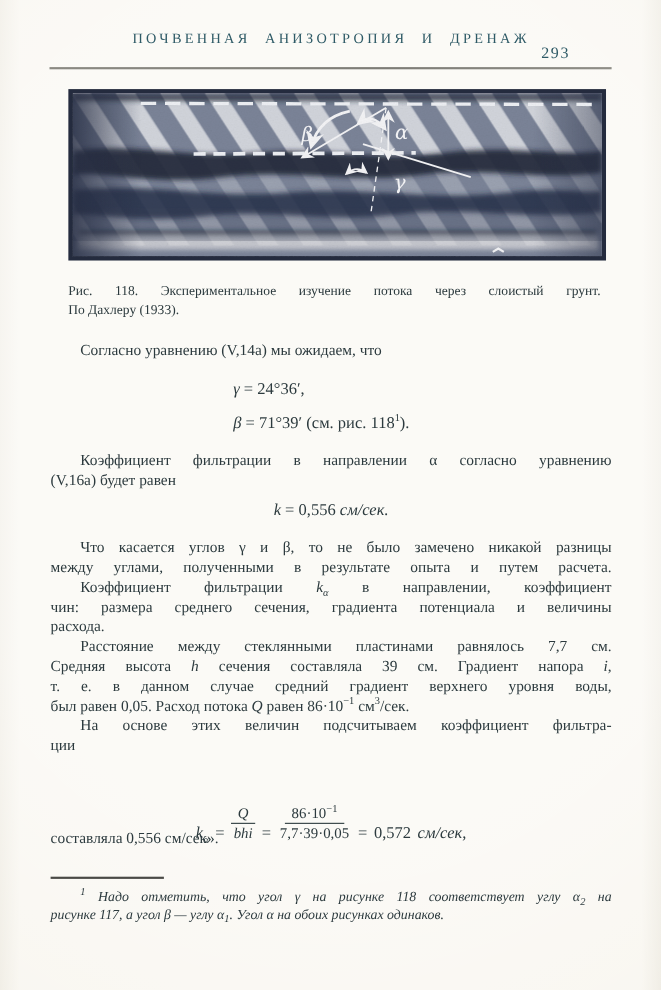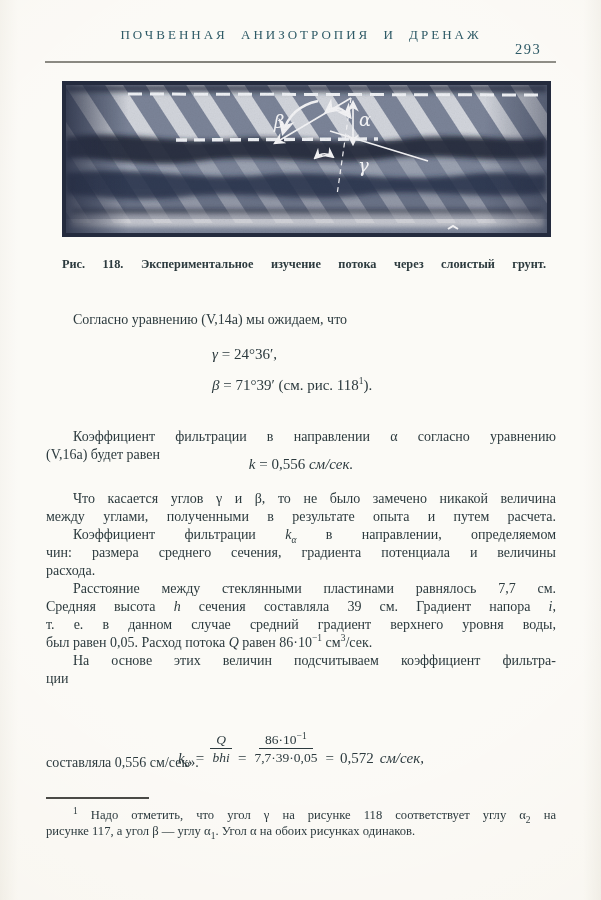--- a/index.html
+++ b/index.html
@@ -19,49 +19,49 @@
       radial-gradient(130% 95% at 50% 42%, rgba(255,255,255,.55) 45%, rgba(0,0,0,0) 100%),
       linear-gradient(90deg, #ece8dd 0%, var(--page_bg) 3%, var(--page_bg) 97%, #ebe7dc 100%),
       var(--page_bg);
   }
   .head-title{
     position:absolute;top:27px;left:46px;width:510px;
     text-align:center;font-size:13px;letter-spacing:3px;word-spacing:7px;
     color:var(--head_ink);
   }
   .page-num{
-    position:absolute;top:41px;left:515px;font-size:14.5px;letter-spacing:1.5px;
+    position:absolute;top:41px;left:492px;font-size:14.5px;letter-spacing:1.5px;
     color:var(--head_ink);
   }
   .head-rule{
     position:absolute;top:61px;left:45px;width:511px;height:2px;
     background:linear-gradient(90deg,#8b8a83,#7d7c76 60%,#8f8e87);
   }
   .figure{position:absolute;top:81px;left:62px;width:489px;height:156px;}
   .caption{
     position:absolute;top:256px;left:62px;width:484px;
-    font-size:12.3px;line-height:17px;font-weight:bold;
+    font-size:12.3px;line-height:17px;
   }
   .blk{position:absolute;left:46px;width:510px;font-size:14px;line-height:18px;}
   .ln{white-space:normal;}
   .jl{text-align:justify;text-align-last:justify;}
   .ind{text-indent:27px;}
   .it{font-style:italic;}
   sup,sub{font-size:9.5px;line-height:0;}
   .eq{position:absolute;font-size:15px;text-align:center;}
   .eq-center{position:absolute;left:46px;width:510px;text-align:center;font-size:15px;}
   .formula{
     position:absolute;top:721px;left:46px;width:510px;height:46px;
     display:flex;justify-content:center;align-items:flex-end;gap:6px;font-size:15px;
   }
   .frac{display:inline-flex;flex-direction:column;align-items:center;font-size:13.5px;line-height:1.3;}
   .frac .num{display:block;padding:0 6px;border-bottom:1.3px solid var(--ink);}
   .frac .den{display:block;padding:0 2px;}
   .fn-rule{position:absolute;top:797px;left:46px;width:103px;height:1.5px;background:var(--fn_rule);}
-  .footnote{position:absolute;top:808px;left:46px;width:510px;font-size:12.6px;line-height:15.5px;}
+  .footnote{position:absolute;top:808px;left:46px;width:510px;font-size:12.6px;line-height:15.5px;font-style:italic;}
 </style>
 </head>
 <body>
 
 <div class="page">
 
   <div class="head-title">ПОЧВЕННАЯ АНИЗОТРОПИЯ И ДРЕНАЖ</div>
   <div class="page-num">293</div>
   <div class="head-rule"></div>
 
@@ -128,47 +128,48 @@
           <text x="297" y="45">α</text>
           <text x="296" y="91">γ</text>
         </g>
         <rect x="4" y="4" width="481" height="148" filter="url(#grain)" opacity="0.14" style="mix-blend-mode:multiply"></rect>
       </g>
     </svg>
   </div>
 
   <div class="caption">
     <div class="ln jl">Рис. 118. Экспериментальное изучение потока через слоистый грунт.</div>
+    <div class="ln">По Дахлеру (1933).</div>
   </div>
 
   <div class="blk" style="top:311px">
     <div class="ln ind">Согласно уравнению (V,14а) мы ожидаем, что</div>
   </div>
 
   <div class="eq" style="top:346px;left:212px">
     <span class="it">γ</span><span> = </span><span>24°36′,</span>
   </div>
 
   <div class="eq" style="top:377px;left:212px">
     <span class="it">β</span><span> = </span><span>71°39′ (см. рис. 118</span><sup>1</sup><span>).</span>
   </div>
 
-  <div class="blk" style="top:428px">
+  <div class="blk" style="top:411px">
     <div class="ln jl ind">Коэффициент фильтрации в направлении α согласно уравнению</div>
     <div class="ln">(V,16а)  будет  равен</div>
   </div>
 
   <div class="eq-center" style="top:456px">
     <span class="it">k</span><span> = </span><span>0,556</span><span class="it"> см/сек.</span>
   </div>
 
   <div class="blk" style="top:490px">
-    <div class="ln jl ind">Что касается углов γ и β, то не было замечено никакой величина</div>
+    <div class="ln jl ind">Что касается углов γ и β, то не было замечено никакой разницы</div>
     <div class="ln jl">между углами, полученными в результате опыта и путем расчета.</div>
-    <div class="ln jl ind"><span>Коэффициент фильтрации </span><span class="it">k</span><sub class="it">α</sub><span> в направлении, определяемом</span></div>
+    <div class="ln jl ind"><span>Коэффициент фильтрации </span><span class="it">k</span><sub class="it">α</sub><span> в направлении, коэффициент</span></div>
     <div class="ln jl">чин: размера среднего сечения, градиента потенциала и величины</div>
     <div class="ln">расхода.</div>
     <div class="ln jl ind">Расстояние между стеклянными пластинами равнялось 7,7 см.</div>
     <div class="ln jl"><span>Средняя высота </span><span class="it">h</span><span> сечения составляла 39 см. Градиент напора </span><span class="it">i</span><span>,</span></div>
     <div class="ln jl">т. е. в данном случае средний градиент верхнего уровня воды,</div>
     <div class="ln"><span>был равен 0,05. Расход потока </span><span class="it">Q</span><span> равен 86·10</span><sup>−1</sup><span> см</span><sup>3</sup><span>/сек.</span></div>
     <div class="ln jl ind">На основе этих величин подсчитываем коэффициент фильтра-</div>
     <div class="ln">ции</div>
   </div>
 

